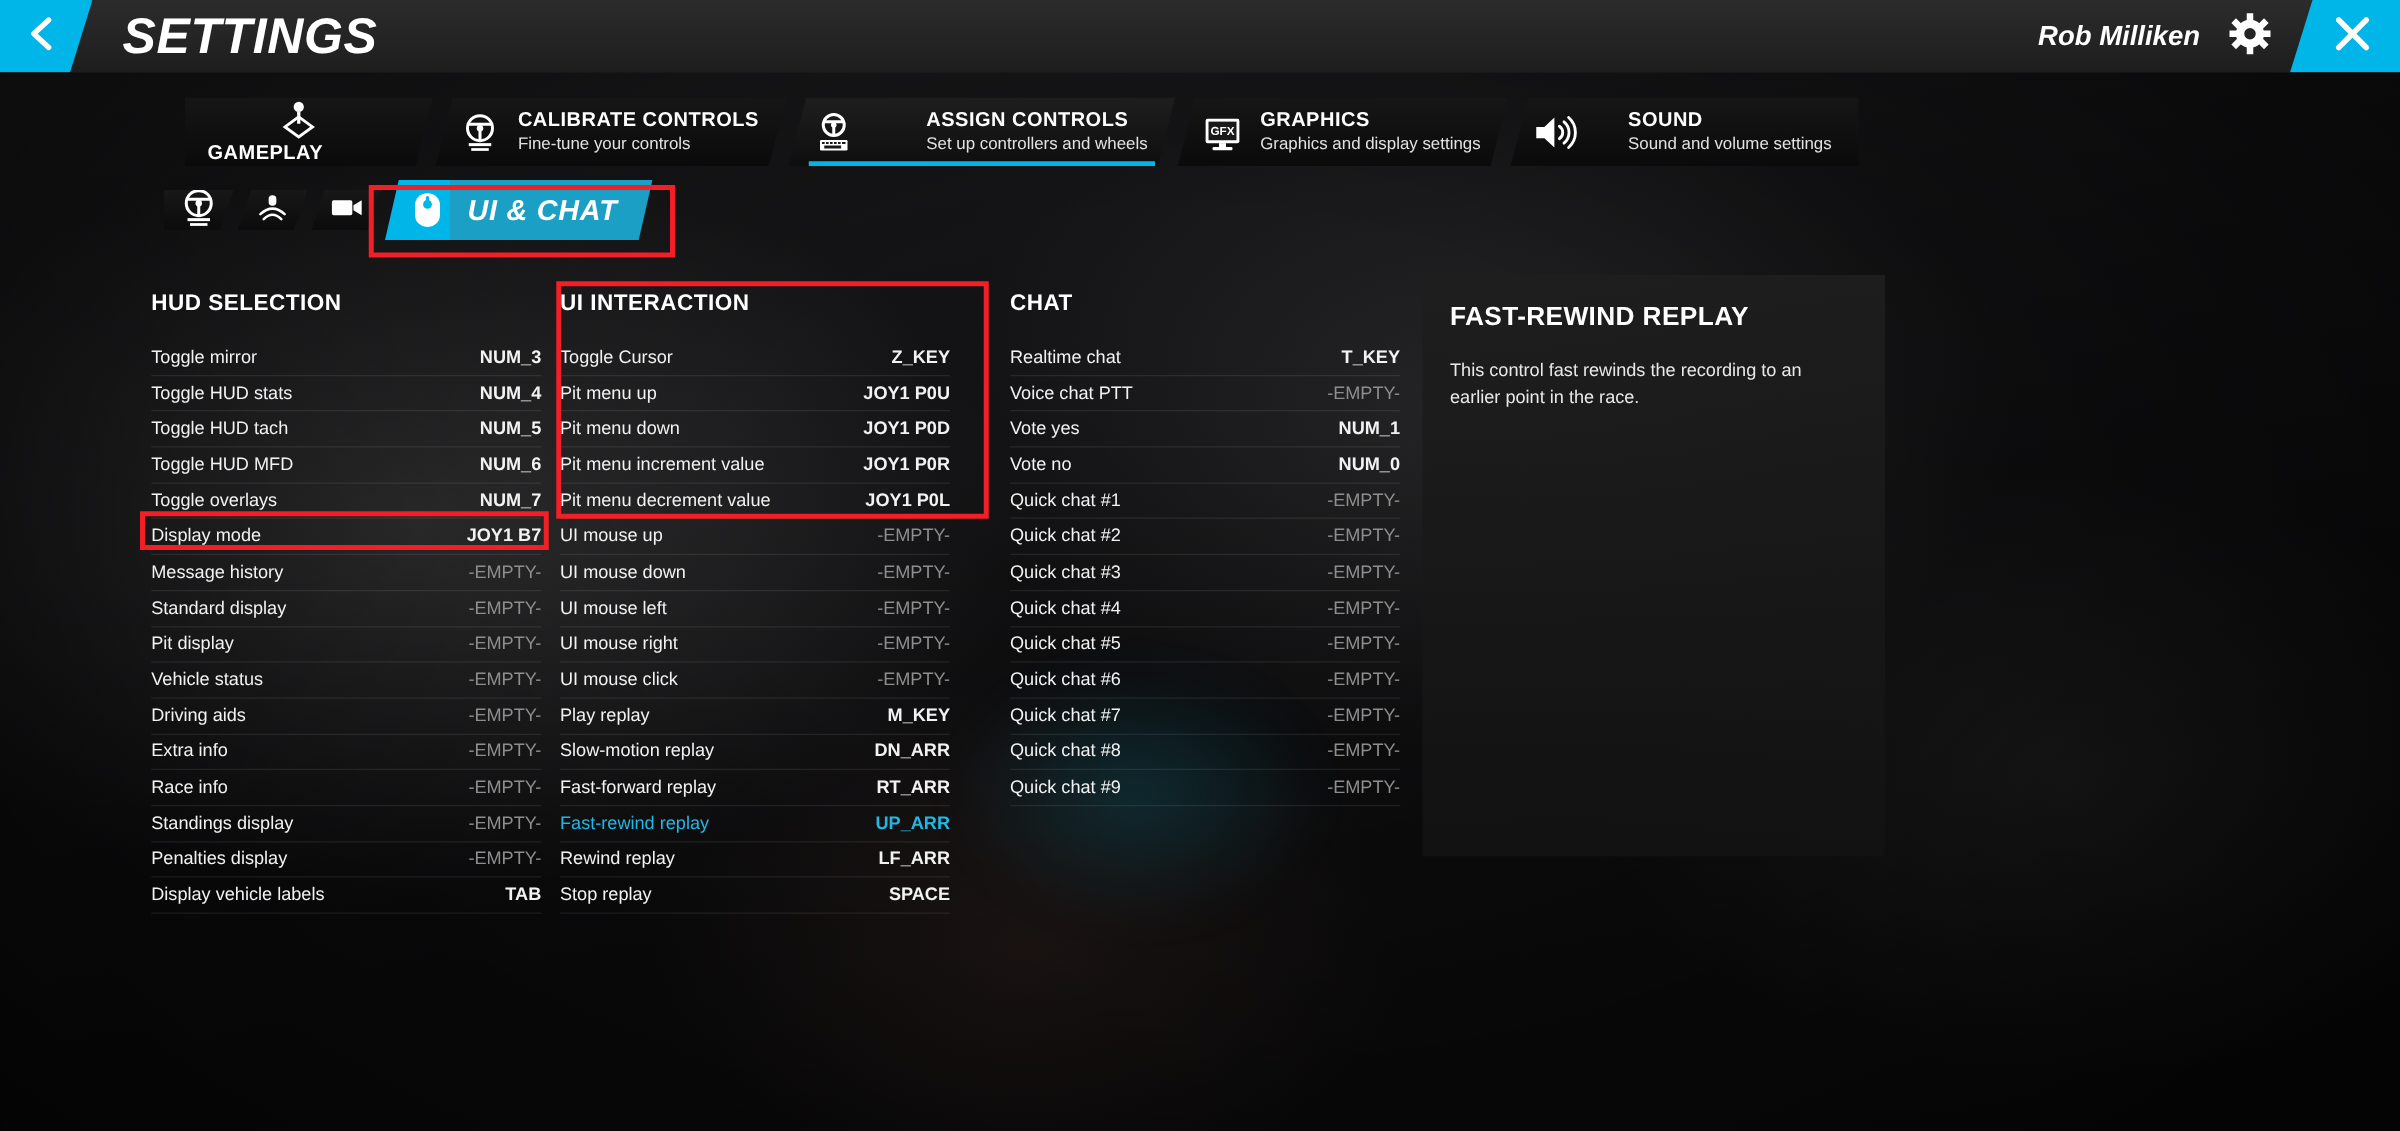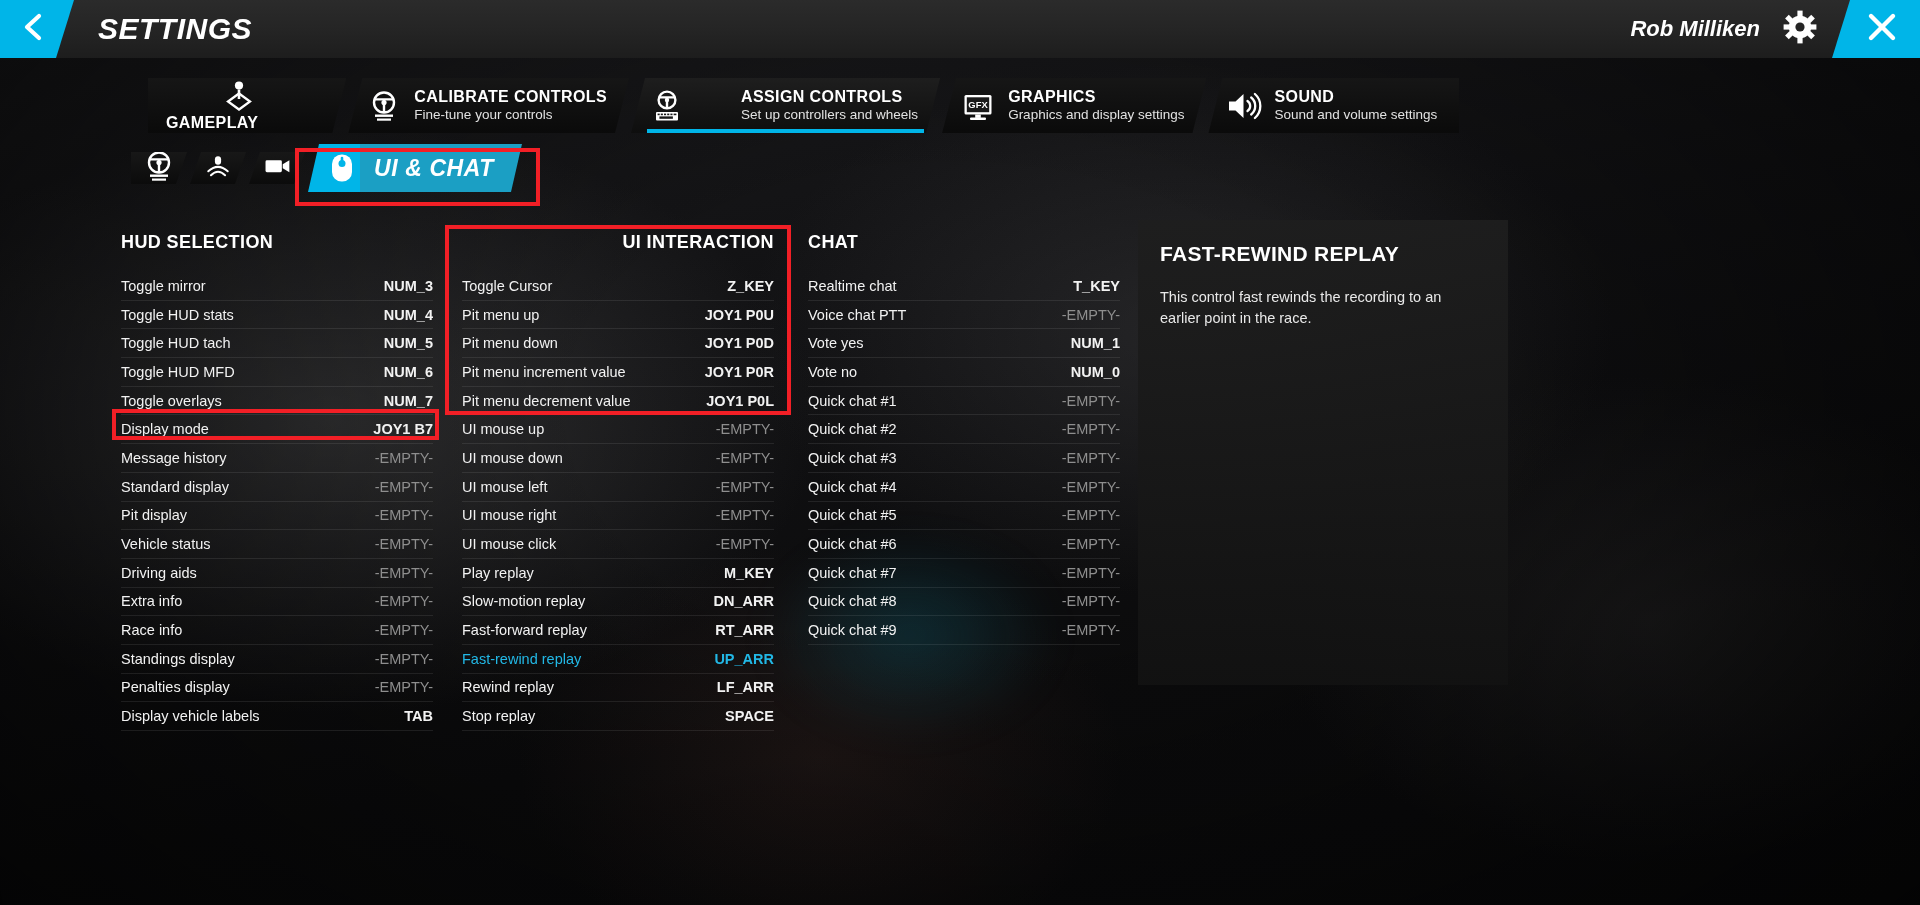--- a/index.html
+++ b/index.html
@@ -48,21 +48,21 @@
     position: absolute; left: 0; top: 0; width: 74px; height: 58px;
     background: #00b5e8;
     clip-path: polygon(0 0, 74px 0, 56px 58px, 0 58px);
     display: flex; align-items: center; justify-content: center;
     cursor: pointer;
   }
   .back-btn svg { margin-left: -8px; }
   .title {
     position: absolute; left: 98px; top: 0; height: 58px;
     display: flex; align-items: center;
-    color: #fff; font-size: 30px; font-weight: 700;
+    color: #fff; font-size: 40px; font-weight: 700;
     font-style: italic; letter-spacing: .5px;
   }
   .user-name {
     position: absolute; right: 160px; top: 0; height: 58px;
     display: flex; align-items: center;
     color: #fff; font-size: 22px; font-style: italic; font-weight: 700;
   }
   .gear-btn {
     position: absolute; right: 88px; top: 0; width: 64px; height: 58px;
     display: flex; align-items: center; justify-content: center; cursor: pointer;
@@ -81,21 +81,21 @@
     display: flex; z-index: 12;
   }
   .mtab {
     position: relative; height: 55px; display: flex; align-items: center;
     padding: 0 22px 0 18px; cursor: pointer; color: #fff;
     background: linear-gradient(180deg, rgba(22,22,22,.96), rgba(10,10,10,.97));
     margin-right: 2px;
     clip-path: polygon(14px 0, 100% 0, calc(100% - 14px) 100%, 0 100%);
   }
   .mtab:first-child { clip-path: polygon(0 0, 100% 0, calc(100% - 14px) 100%, 0 100%); flex-direction: column; }
-  .mtab:last-child  { clip-path: polygon(14px 0, 100% 0, 100% 100%, 0 100%); }
+  .mtab:last-child  { clip-path: polygon(14px 0, 100% 0, 100% 100%, 0 100%); gap: 28px; }
   .mtab.active { background: linear-gradient(180deg, rgba(30,30,30,.98), rgba(14,14,14,.99)); gap: 44px; }
   .mtab .mt-underline {
     position: absolute; left: 16px; right: 16px; bottom: 0; height: 4px;
     background: #00b5e8;
   }
   .mt-ico { width: 36px; height: 36px; flex: none; margin-right: 12px;
             display: flex; align-items: center; justify-content: center; }
   .mt-txt { display: flex; flex-direction: column; justify-content: center; }
   .mt-title { font-size: 16px; font-weight: 700; letter-spacing: .4px; line-height: 1.15; }
   .mt-sub { font-size: 13.5px; font-weight: 400; color: #e2e2e2; line-height: 1.2; margin-top: 1px; }
@@ -130,21 +130,21 @@
 
   
   .redbox { position: absolute; border: 4px solid #f21f26; z-index: 30; pointer-events: none; }
   #rb-subtab { left: 295px; top: 148px; width: 245px; height: 58px; }
   #rb-display { left: 112px; top: 409px; width: 327px; height: 31px; }
   #rb-uiint  { left: 445px; top: 225px; width: 346px; height: 190px; }
 
   
   .col { position: absolute; top: 232px; z-index: 8; }
   #col-hud  { left: 121px;  width: 312px; }
-  #col-ui   { left: 462px;  width: 312px; text-align: right; }
+  #col-ui   { left: 448px;  width: 312px; }
   #col-chat { left: 808px;  width: 312px; }
 
   .col-head {
     color: #fff; font-size: 18px; font-weight: 700; letter-spacing: .4px;
     margin-bottom: 19px; white-space: nowrap;
   }
   .rows { display: flex; flex-direction: column; }
   .row {
     display: flex; align-items: center; justify-content: space-between;
     height: 28.7px; border-bottom: 1px solid rgba(255,255,255,.085);

